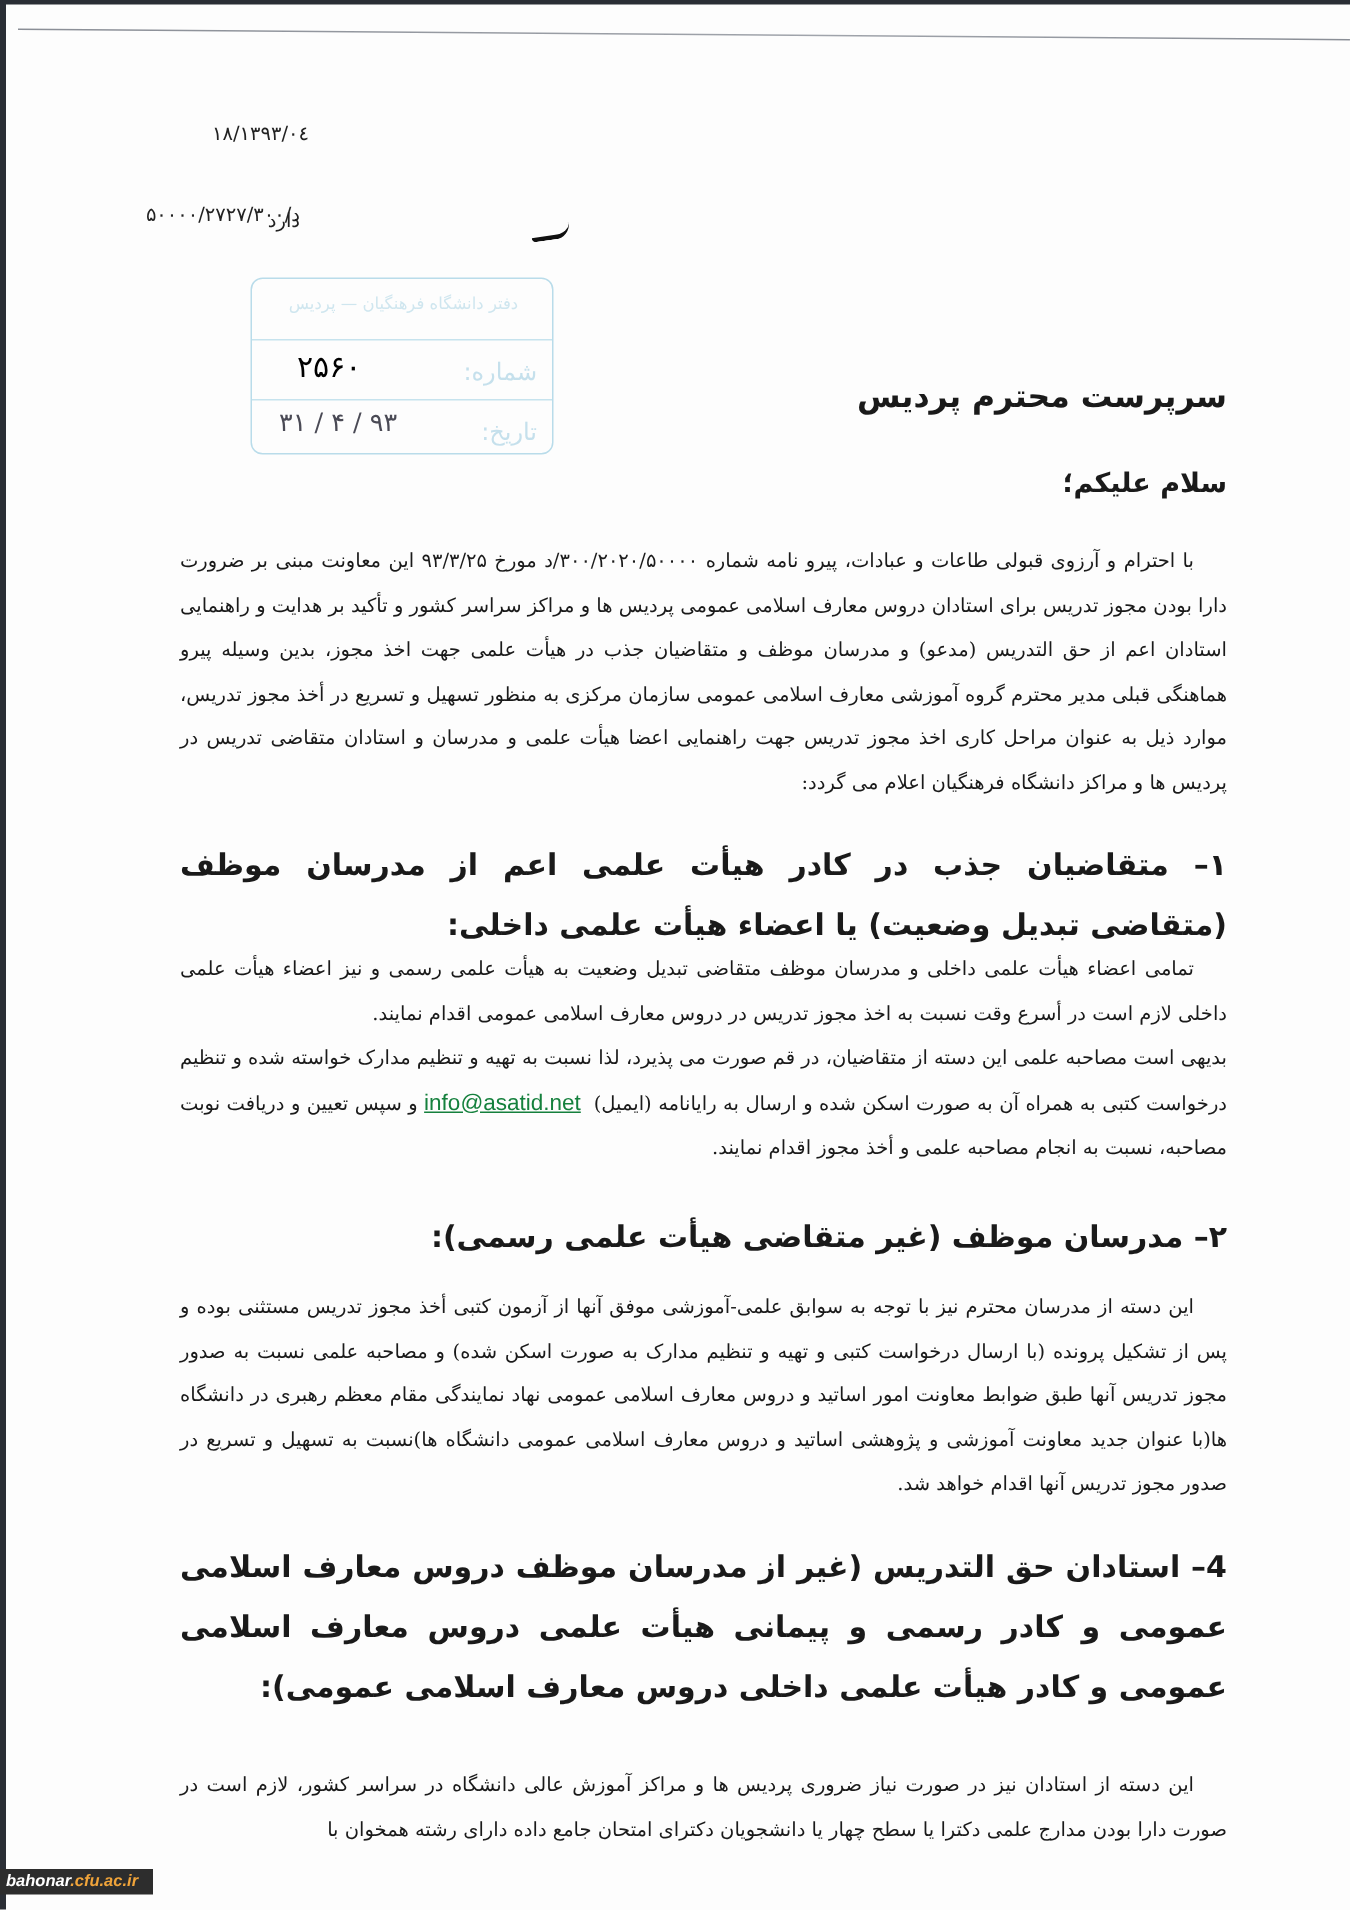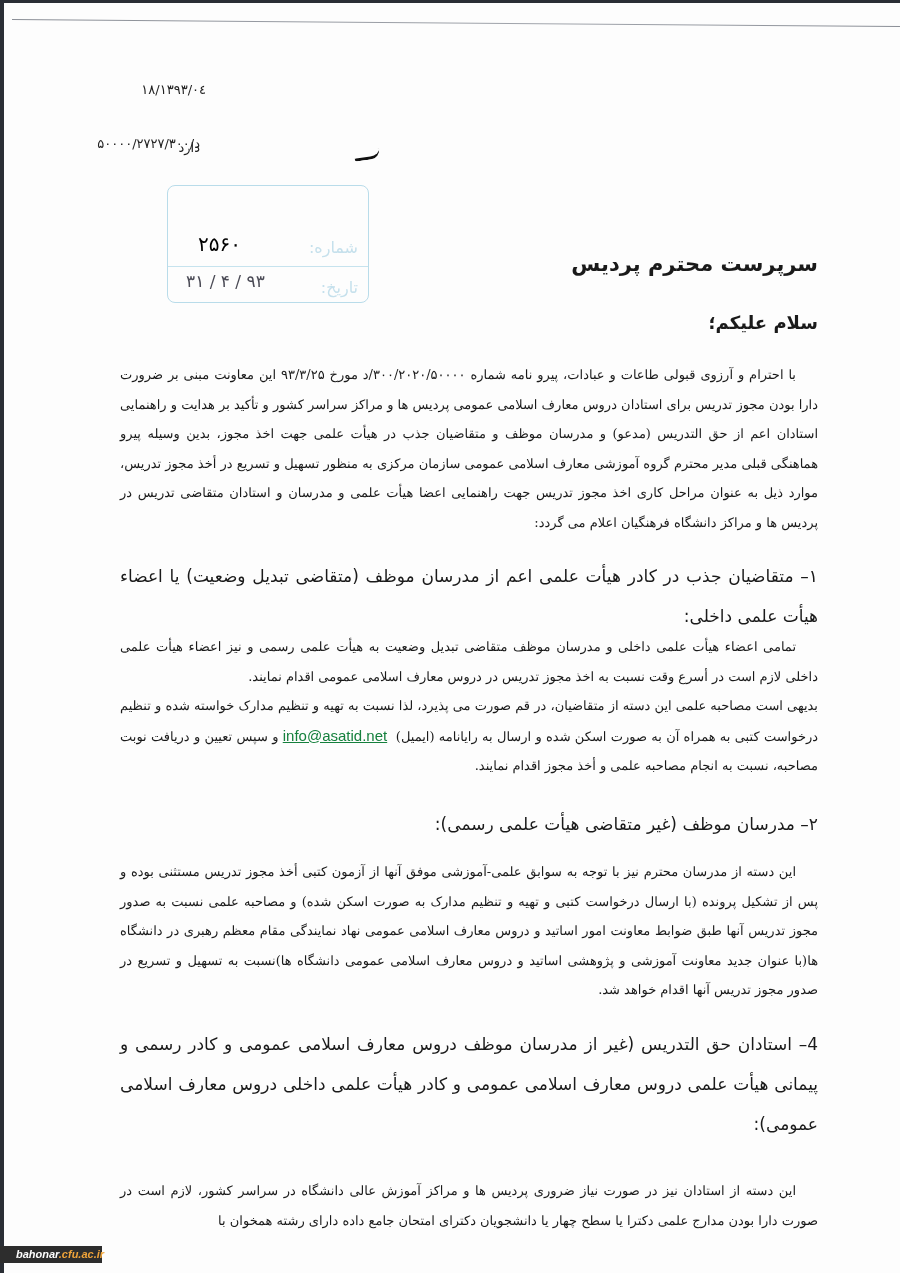--- a/index.html
+++ b/index.html
@@ -45,45 +45,48 @@
 
     .rtl { direction: rtl; text-align: right; position: absolute; }
     .title { right: 82px; top: 252px; font-size: 21px; font-weight: bold; }
     .greeting { right: 82px; top: 312px; font-size: 18px; font-weight: bold; }
     .para {
       left: 120px; right: 82px; font-size: 13px; line-height: 29.5px;
       text-align: justify; text-align-last: right;
       font-family: "DejaVu Serif", serif;
     }
     .para .indent { display: inline-block; width: 22px; }
-    .heading { left: 120px; right: 82px; font-size: 17px; font-weight: normal; line-height: 40px; text-align: justify; text-align-last: right; }
+    .heading { left: 120px; right: 82px; font-size: 20px; font-weight: bold; line-height: 40px; text-align: justify; text-align-last: right; }
     .email { font-family: "Liberation Sans", sans-serif; font-size: 15px; text-decoration: underline; direction: ltr; unicode-bidi: embed; color: #15803d; }
 
     .watermark {
       position: absolute; left: 0; top: 1246px; width: 102px; height: 17px;
       background: #2d2d2d; color: #ffffff;
       font-family: "Liberation Sans", sans-serif; font-weight: bold; font-style: italic;
-      font-size: 11px; line-height: 17px; padding-left: 16px; box-sizing: border-box; white-space: nowrap;
+      font-size: 11px; line-height: 17px; padding-left: 4px; box-sizing: border-box; white-space: nowrap;
     }
     .watermark .accent { color: #f0a43a; }
   </style>
 </head>
 <body>
 
 <div class="frame-top"></div>
 <div class="frame-left"></div>
 <div class="top-rule"></div>
 
 <div class="meta meta-date">۱۳۹۳/۰٤/۱۸</div>
 <div class="meta meta-ref">د/۵۰۰۰۰/۲۷۲۷/۳۰۰</div>
 <div class="meta meta-attach">دارد</div>
 
 <div class="signature"></div>
 
 <div class="stamp">
+  <div class="stamp-row r1">
+    <div class="stamp-header">دفتر دانشگاه فرهنگیان — پردیس</div>
+  </div>
   <div class="stamp-row r2">
     <span class="stamp-label">شماره:</span>
     <span class="stamp-value">۲۵۶۰</span>
   </div>
   <div class="stamp-row r3">
     <span class="stamp-label">تاریخ:</span>
     <span class="stamp-value">۹۳ / ۴ / ۳۱</span>
   </div>
 </div>
 

